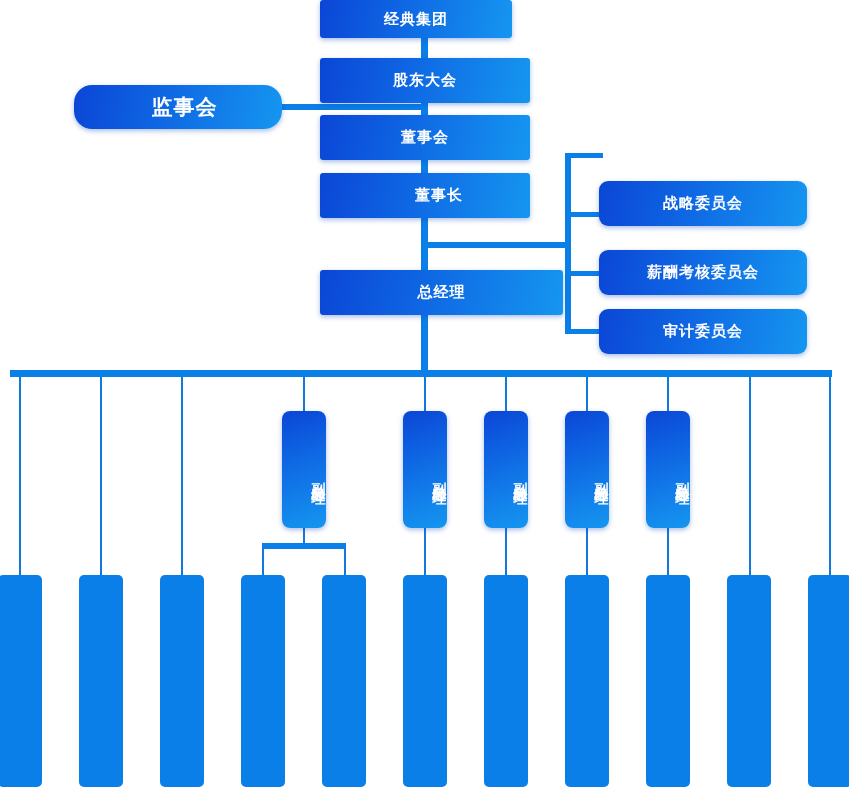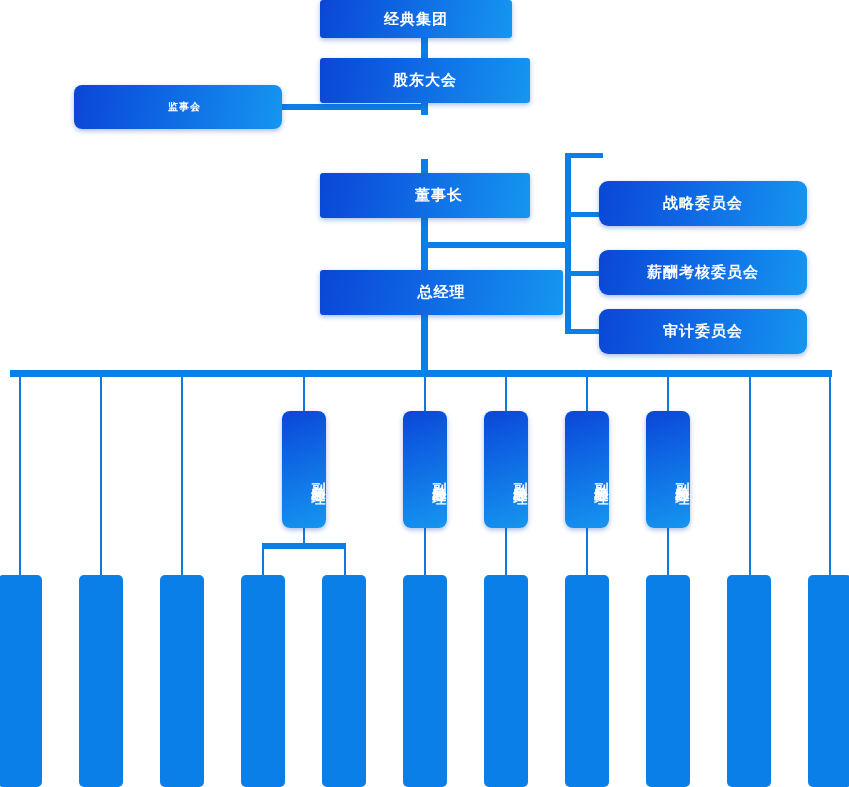--- a/index.html
+++ b/index.html
@@ -43,22 +43,22 @@
     z-index: 4;
   }
 
   
   .box.node {
     border-radius: 3px;
     font-size: 15px;
   }
   
   .box.soft {
-    border-radius: 8px;
-    font-size: 10px;
+    border-radius: 18px;
+    font-size: 21px;
     padding-left: 13px;
   }
   
   .box.committee {
     border-radius: 9px;
     font-size: 15px;
   }
   
   .box.vert {
     border-radius: 8px;
@@ -95,20 +95,21 @@
   <div class="ln" style="left:421px; top:36px; width:7px; height:22px;"></div>
   <div class="ln" style="left:421px; top:101px; width:7px; height:14px;"></div>
   <div class="ln" style="left:421px; top:159px; width:7px; height:14px;"></div>
   <div class="ln" style="left:421px; top:217px; width:7px; height:53px;"></div>
   <div class="ln" style="left:421px; top:313px; width:7px; height:60px;"></div>
 
   <div class="box node" style="left:320px; top:0px; width:192px; height:38px;">经典集团</div>
 
   <div class="box node" style="left:320px; top:58px; width:210px; height:45px;">股东大会</div>
 
+  <div class="box node" style="left:320px; top:115px; width:210px; height:45px;">董事会</div>
 
   <div class="box node" style="left:320px; top:173px; width:210px; height:45px;padding-left:28px;">董事长</div>
 
   <div class="box node" style="left:320px; top:270px; width:243px; height:45px;">总经理</div>
 
   <div class="ln" style="left:280px; top:104px; width:145px; height:6px;"></div>
   <div class="box soft" style="left:74px; top:85px; width:208px; height:44px;">监事会</div>
 
   <div class="ln" style="left:425px; top:242px; width:145px; height:6px;"></div>
 

